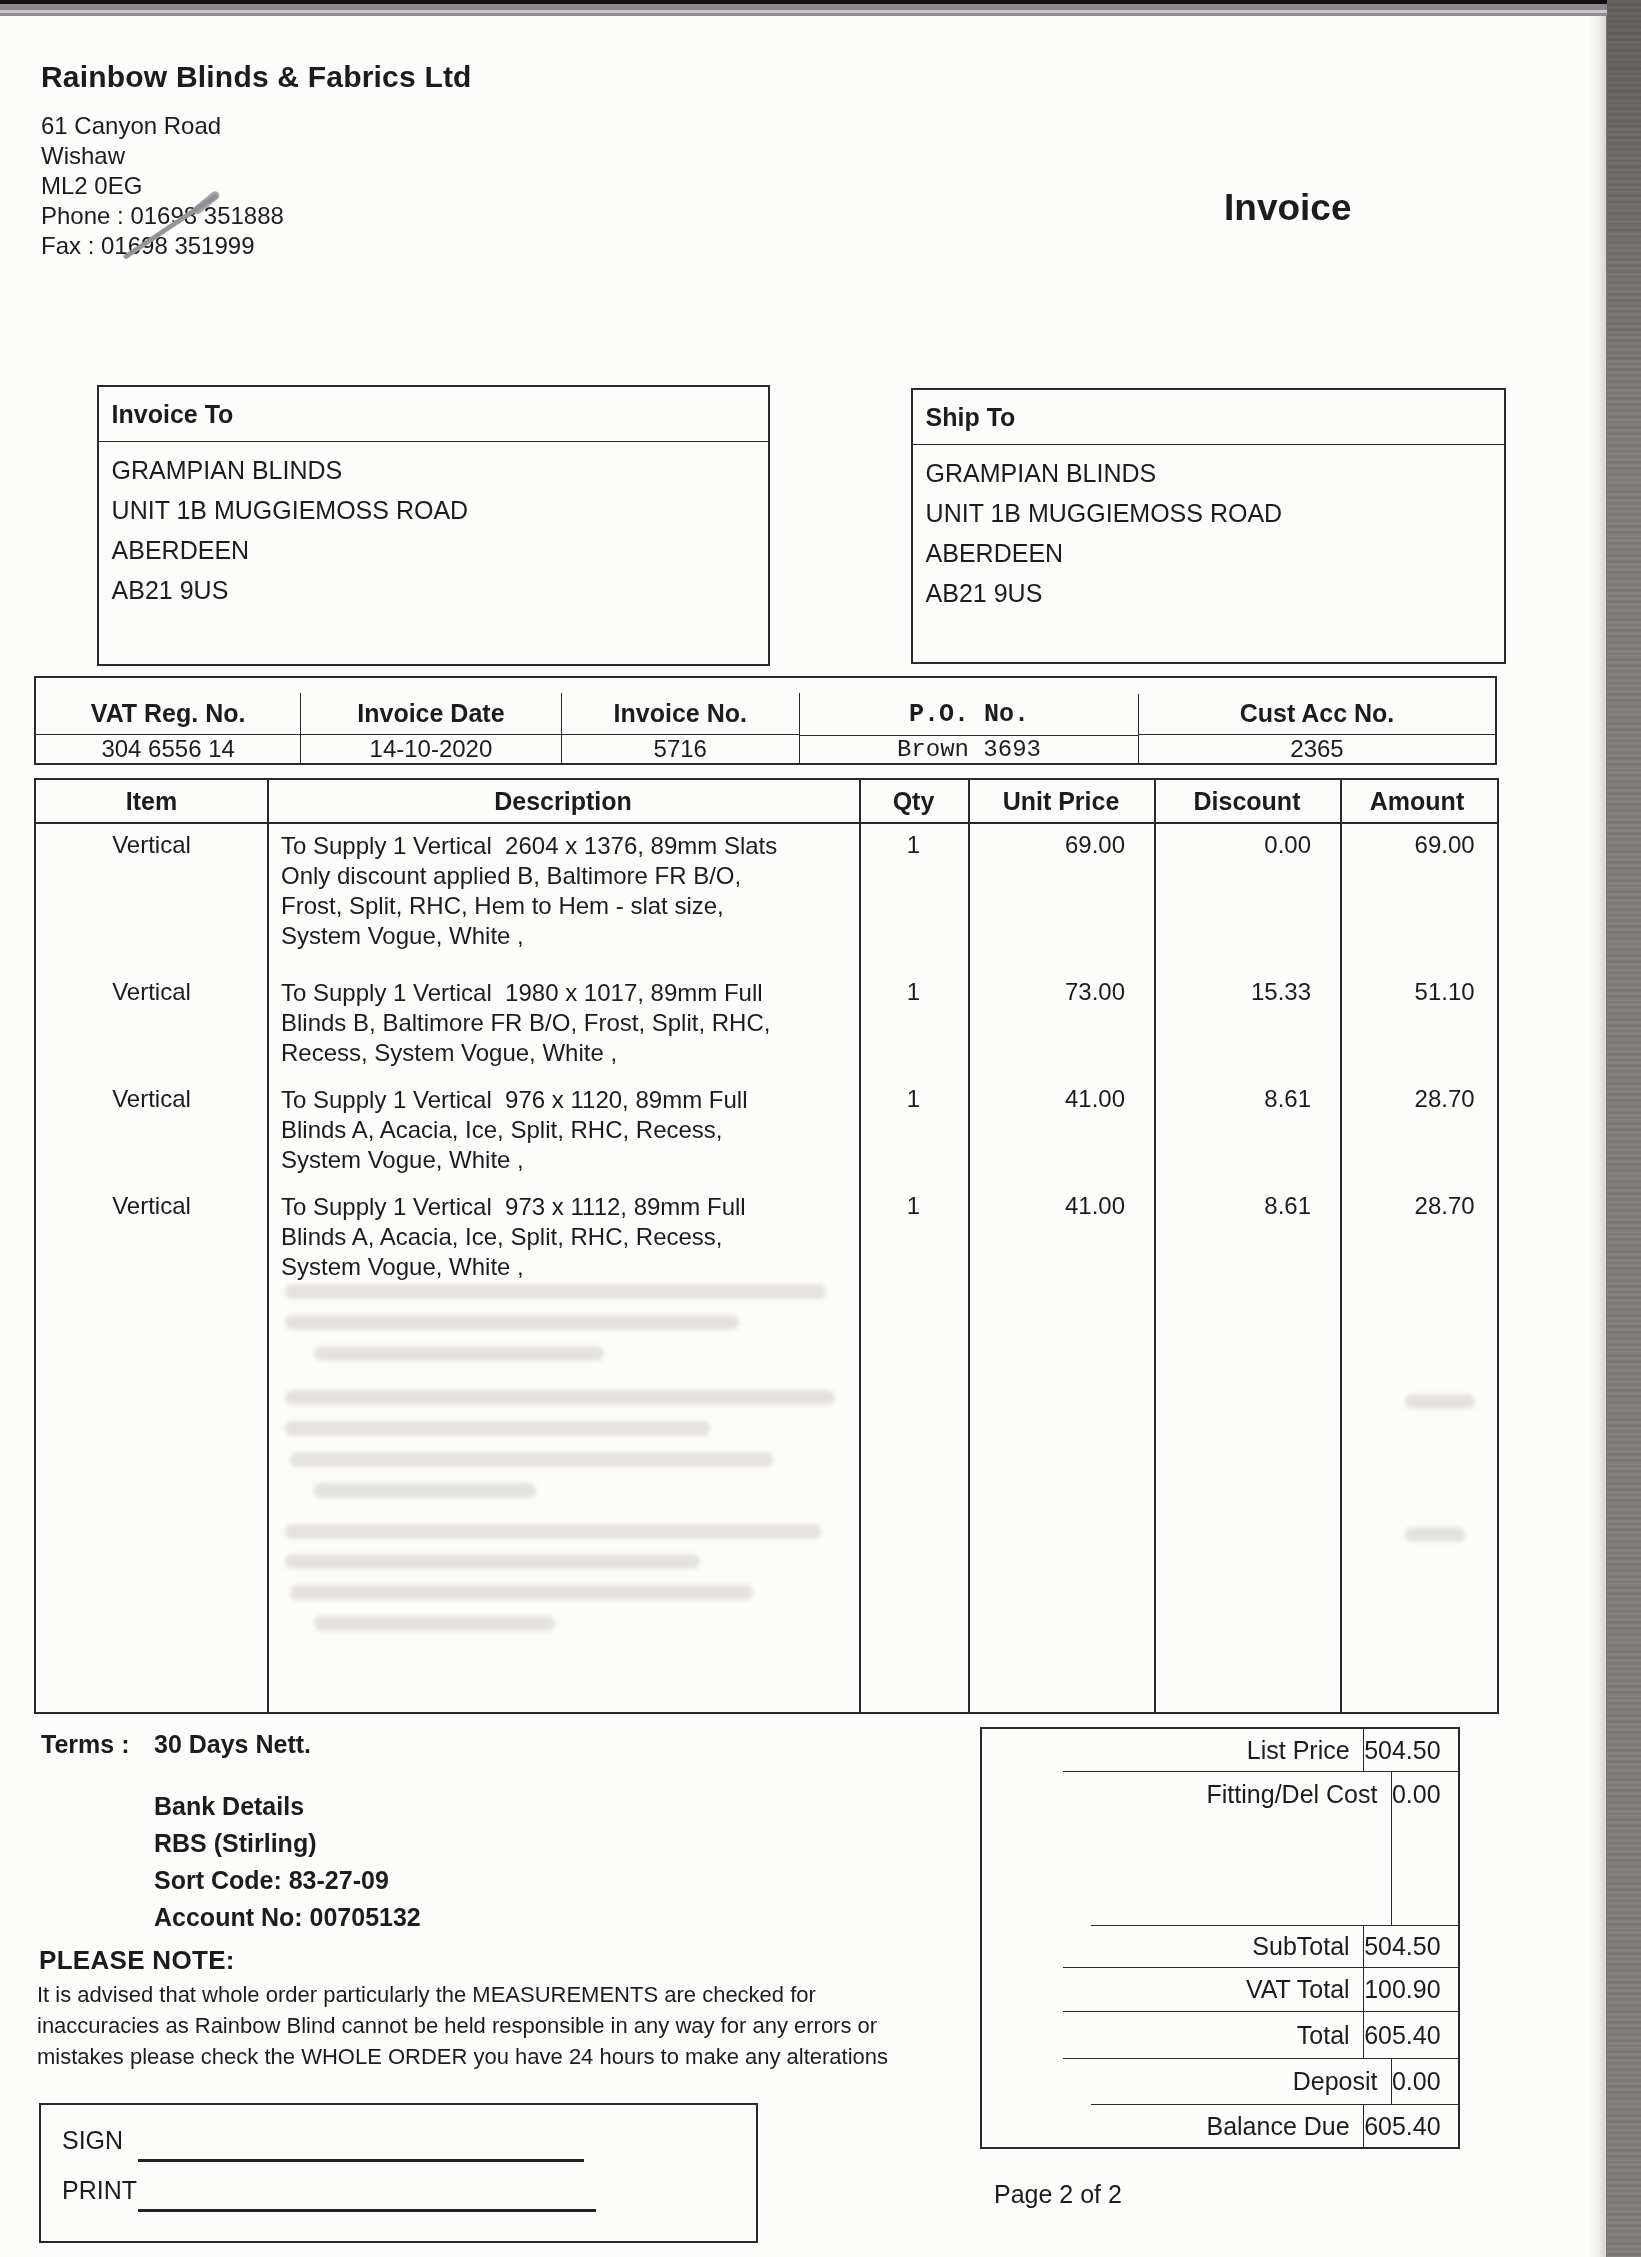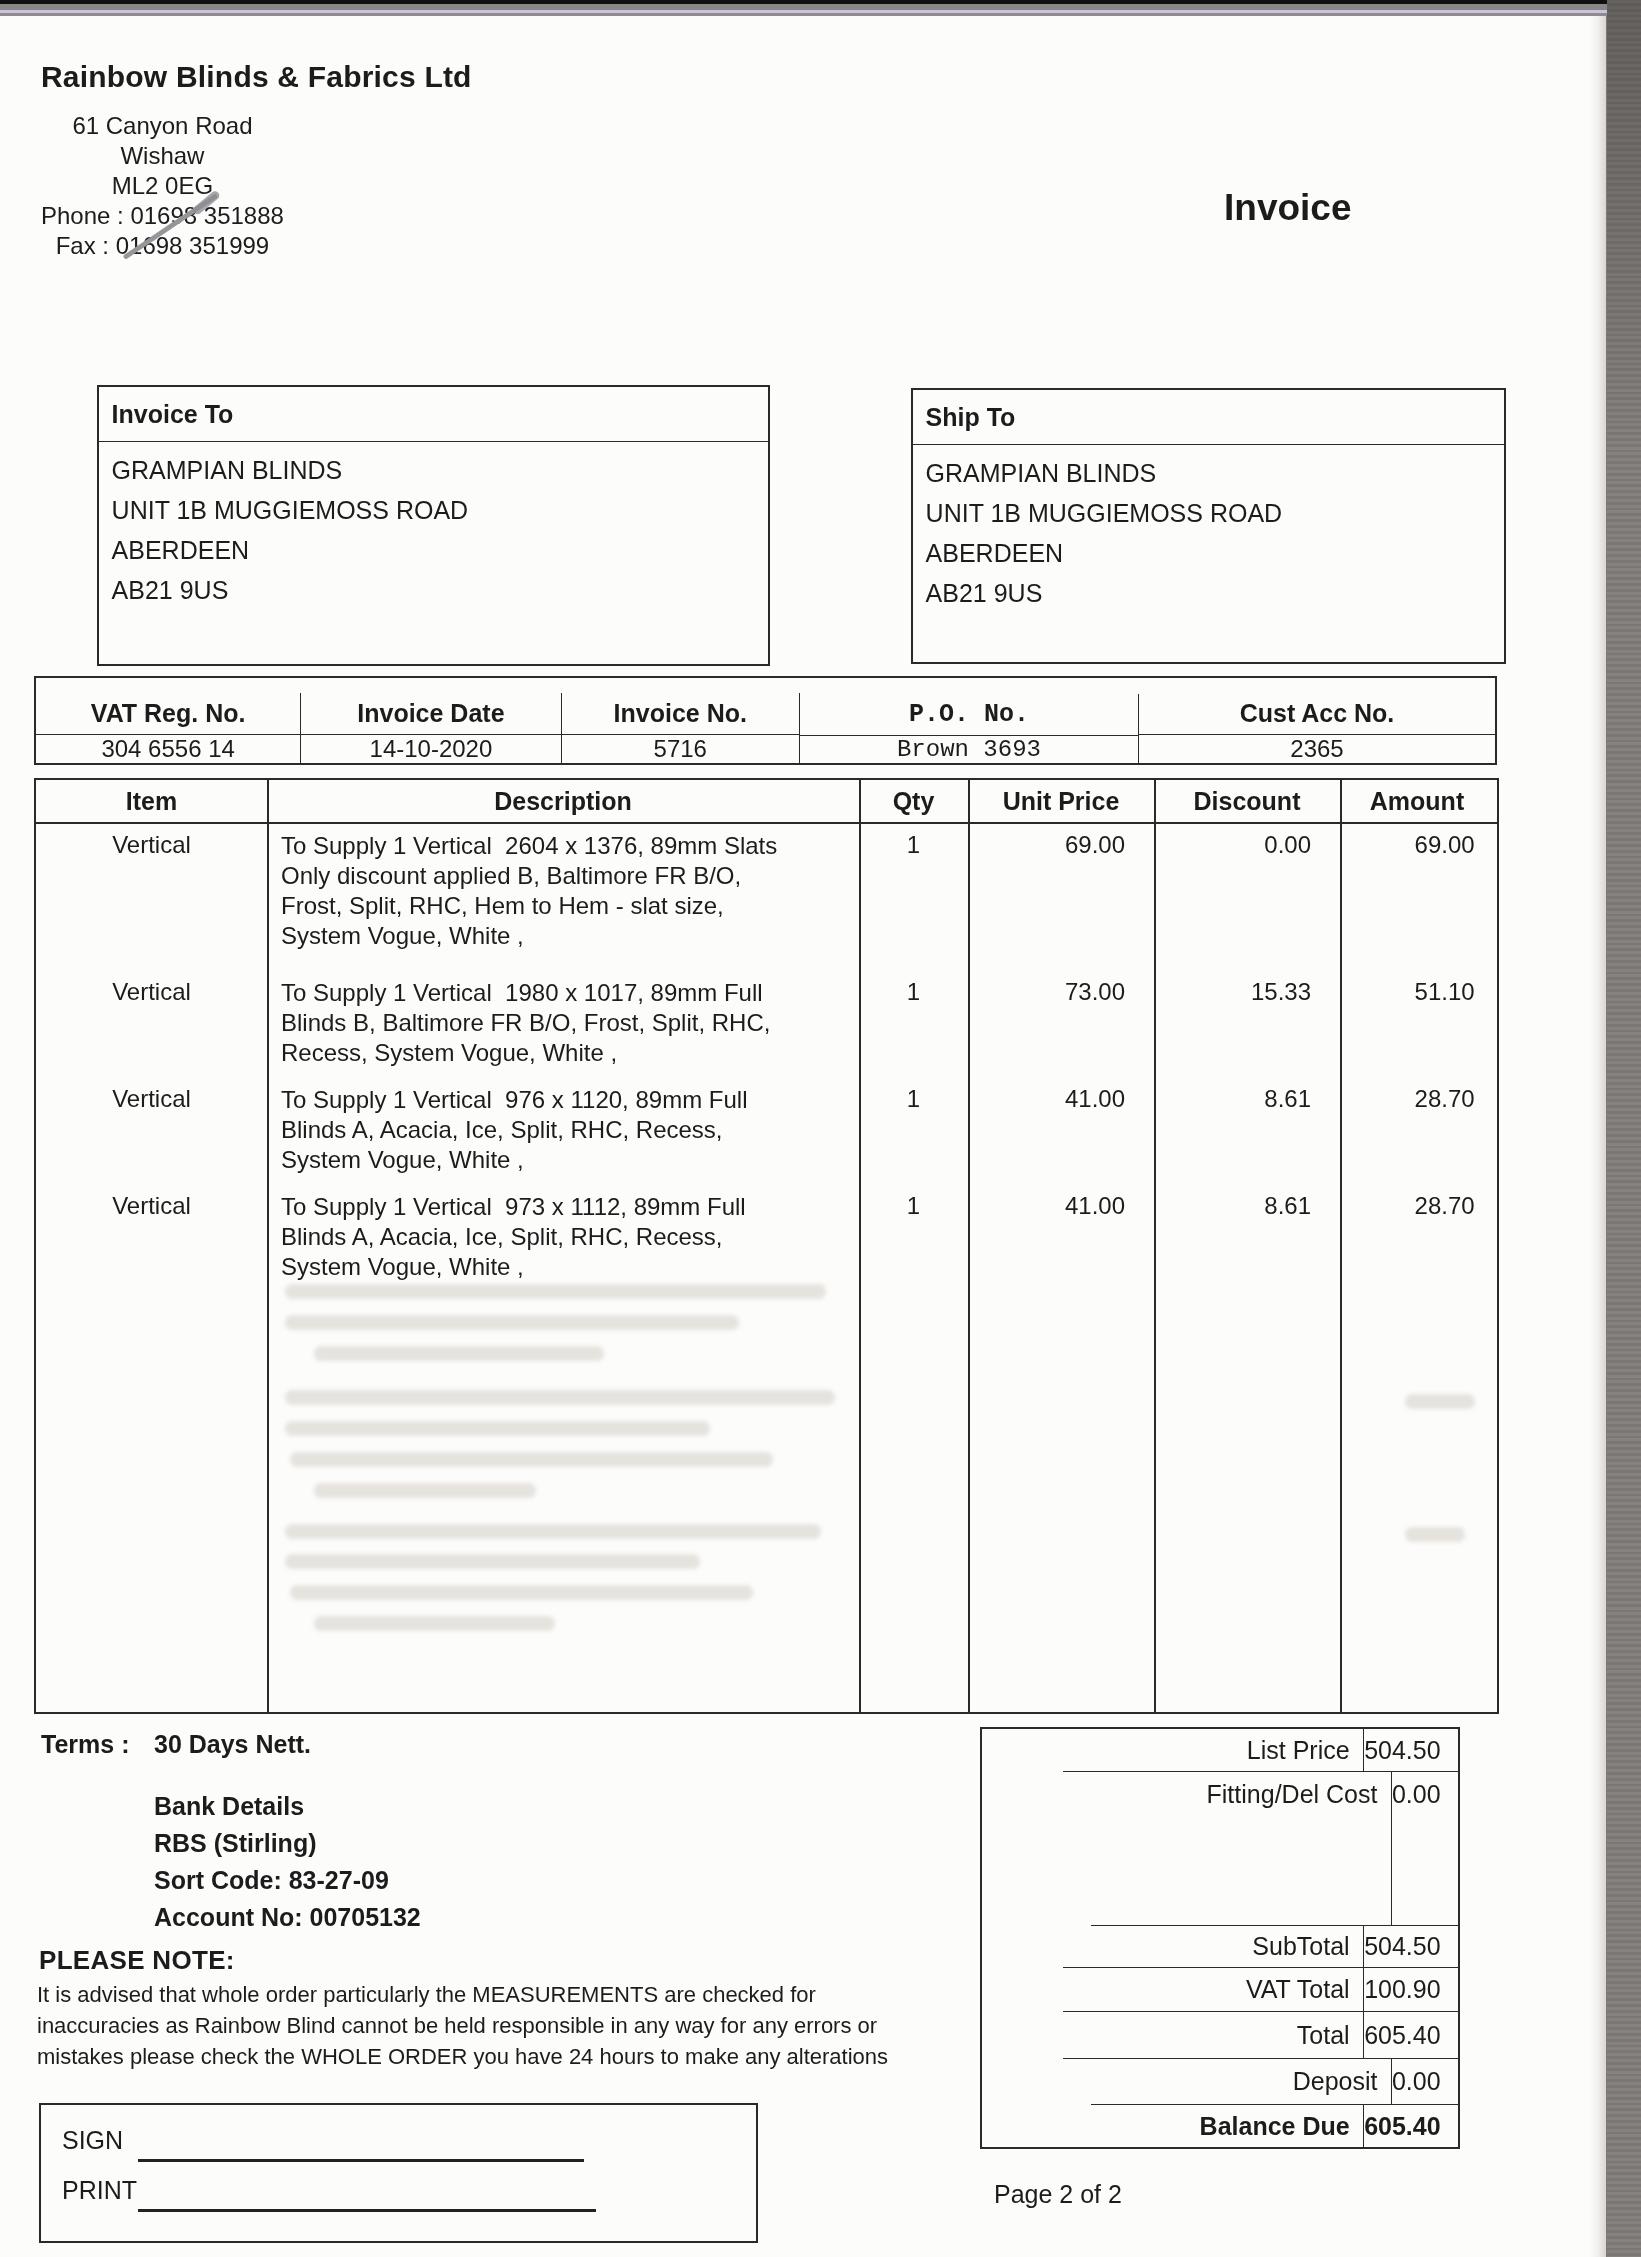--- a/index.html
+++ b/index.html
@@ -67,40 +67,40 @@
     justify-content:flex-end;padding-right:13.5px;font-size:25px;box-sizing:border-box;}
   .totals-row .tv{flex:1;display:flex;align-items:center;justify-content:flex-end;
     padding-right:17.4px;font-size:25px;}
   .totals-row:nth-child(1){height:43px;}
   .totals-row:nth-child(2){height:154px;}
   .totals-row:nth-child(2) .tl,.totals-row:nth-child(2) .tv{align-items:flex-start;padding-top:7.7px;}
   .totals-row:nth-child(3){height:42px;}
   .totals-row:nth-child(4){height:44px;}
   .totals-row:nth-child(5){height:47px;}
   .totals-row:nth-child(6){height:46px;}
-  .totals-row:last-child .tl,.totals-row:last-child .tv{font-weight:bold;}
+  .totals-row:last-child .tl,.totals-row:last-child .tv{font-weight:normal;}
   
   .bank{left:154px;top:1788px;font-size:25px;font-weight:bold;line-height:37px;}
   .note-title{left:39px;top:1945px;font-size:26px;font-weight:bold;letter-spacing:0.3px;}
   .note{left:37px;top:1979px;font-size:22px;line-height:31px;}
   .sign-box{left:39px;top:2103px;width:719px;height:140px;border:2.9px solid #2a2a2a;box-sizing:border-box;}
   .sign-line{position:absolute;height:2.9px;background:#222;}
   .scratch{position:absolute;left:97px;top:179px;}
   .pageno{left:994px;top:2180px;font-size:25px;}
 </style>
 </head>
 <body style="--ink: #1c1c1c; --scanbg: #7e7a78;">
 
 <div class="abs top-band"></div>
 <div class="abs page" style="background: rgb(252, 252, 251);"></div>
 <div class="abs sheet-edge"></div>
 <div class="abs right-band"></div>
 
 <div class="t company" style="left:41px;top:60px;">Rainbow Blinds &amp; Fabrics Ltd</div>
-<div class="t addr" style="left:41px;top:111px;text-align:center;"><span><div>61 Canyon Road</div><div>Wishaw</div><div>ML2 0EG</div><div>Phone : 01698 351888</div><div>Fax : 01698 351999</div></span><span class="t" style="position:static"></span></div>
+<div class="t addr" style="left:41px;top:111px;"><span><div>61 Canyon Road</div><div>Wishaw</div><div>ML2 0EG</div><div>Phone : 01698 351888</div><div>Fax : 01698 351999</div></span><span class="t" style="position:static"></span></div>
 <div class="t doc-title" style="left:1224px;top:187px;">Invoice</div>
 
 <svg class="scratch" width="145" height="92" viewBox="0 0 150 95">
   <line x1="122" y1="18" x2="30" y2="80" stroke="#96959a" stroke-width="5" stroke-linecap="round"></line>
   <line x1="122" y1="17" x2="104" y2="32" stroke="#8d8c92" stroke-width="9" stroke-linecap="round" opacity="0.75"></line>
 </svg>
 
 <div class="addr-box" style="left:97px;top:385px;width:669px;height:277px;">
   <div class="cap">Invoice To</div>
   <div class="lines">

